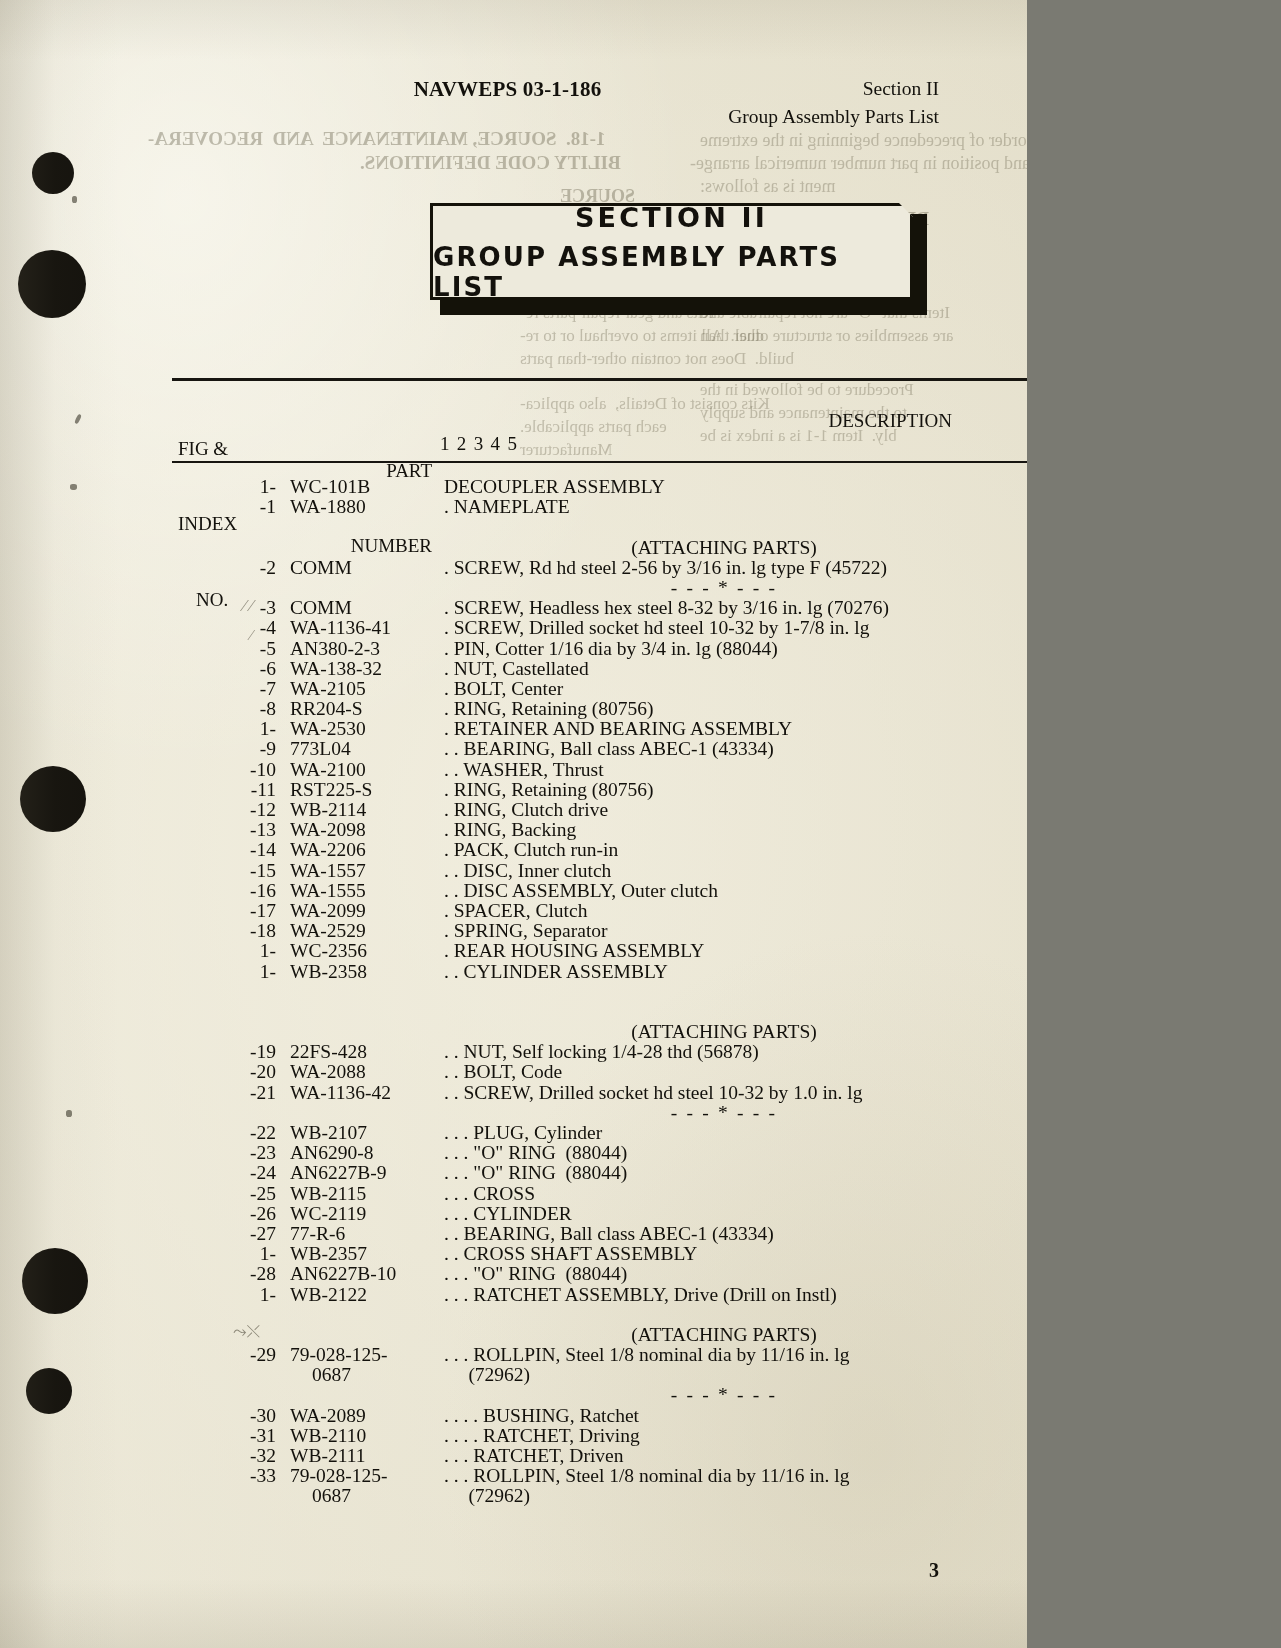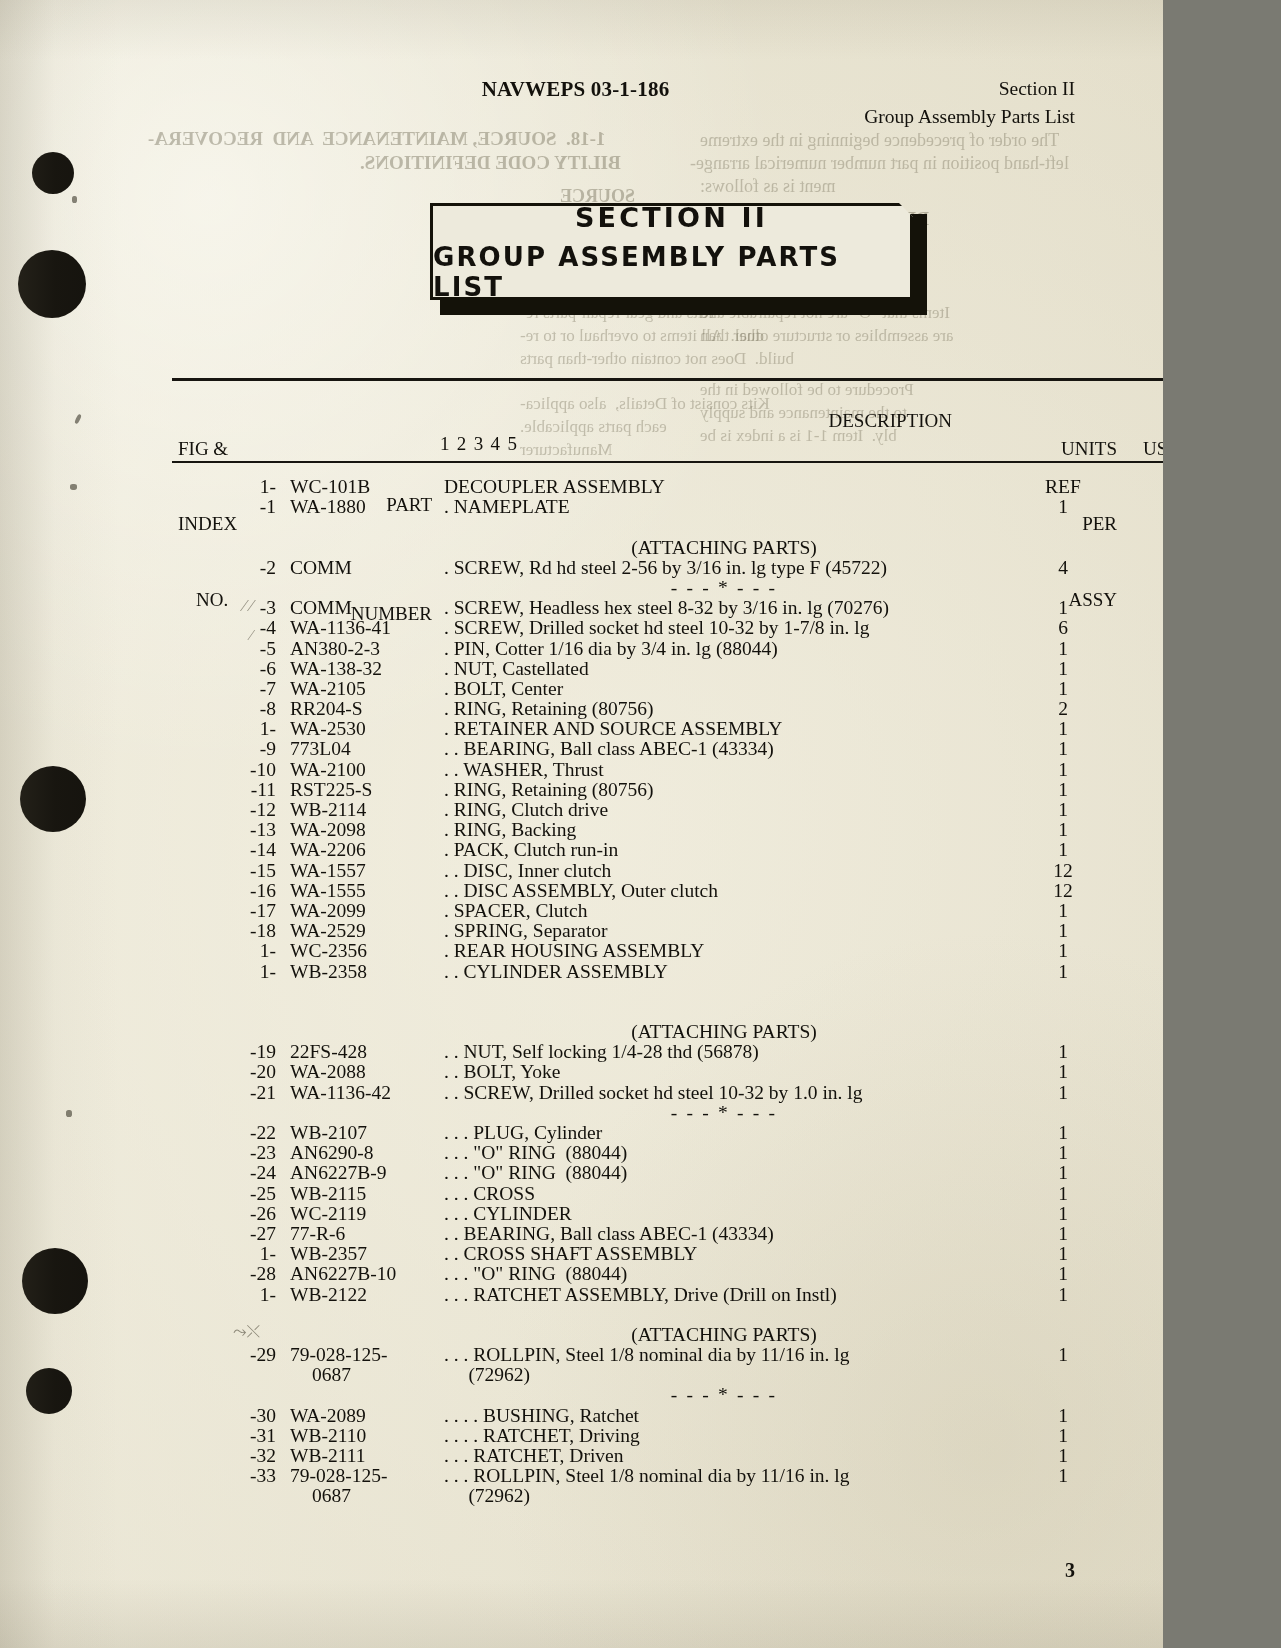--- a/index.html
+++ b/index.html
@@ -2,21 +2,21 @@
 <html><head>
 <meta charset="utf-8">
 <style>
   html, body {
     margin: 0;
     padding: 0;
     background: #7a7a72;
   }
   .page {
     position: relative;
-    width: 1163px;
+    width: 1027px;
     height: 1648px;
     background: #eeebdd;
     overflow: hidden;
     font-family: "Liberation Serif", serif;
     color: #13110c;
   }
   
   .paper-tone {
     position: absolute;
     inset: 0;
@@ -153,21 +153,21 @@
     position: absolute;
     white-space: pre;
     text-align: right;
   }
   .ch-fig   { left: 6px;   top: 5px;  width: 96px; text-align: left; }
   .ch-fig .c { display: block; }
   .ch-fig .c.i1 { padding-left: 0px; }
   .ch-fig .c.i2 { padding-left: 0px; }
   .ch-fig .c.i3 { padding-left: 18px; }
   .ch-part  { left: 110px; top: 27px; width: 150px; }
-  .ch-part .c { display: block; margin-top: 34px; }
+  .ch-part .c { display: block; }
   .ch-levels{ left: 268px; top: 50px; width: 90px; text-align: left; letter-spacing: 1.3px; }
   .ch-desc  { left: 600px; top: 27px; width: 180px; }
   .ch-units { left: 855px; top: 5px;  width: 90px; }
   .ch-units .c { display: block; }
   .ch-usable{ left: 965px; top: 5px;  width: 80px; }
   .ch-usable .c { display: block; }
 
   .rows {
     position: relative;
     padding-top: 14px;
@@ -333,38 +333,38 @@
         <div class="spacer"></div>
         <div class="row"><div class="center-note">(ATTACHING PARTS)</div></div>
         <div class="row"><div class="cell c-fig">-2</div><div class="cell c-part">COMM</div><div class="cell c-desc">. SCREW, Rd hd steel 2-56 by 3/16 in. lg type F (45722)</div><div class="cell c-qty">4</div><div class="cell c-code"></div></div>
         <div class="row"><div class="star-sep">- - - * - - -</div></div>
         <div class="row"><div class="cell c-fig">-3</div><div class="cell c-part">COMM</div><div class="cell c-desc">. SCREW, Headless hex steel 8-32 by 3/16 in. lg (70276)</div><div class="cell c-qty">1</div><div class="cell c-code"></div></div>
         <div class="row"><div class="cell c-fig">-4</div><div class="cell c-part">WA-1136-41</div><div class="cell c-desc">. SCREW, Drilled socket hd steel 10-32 by 1-7/8 in. lg</div><div class="cell c-qty">6</div><div class="cell c-code"></div></div>
         <div class="row"><div class="cell c-fig">-5</div><div class="cell c-part">AN380-2-3</div><div class="cell c-desc">. PIN, Cotter 1/16 dia by 3/4 in. lg (88044)</div><div class="cell c-qty">1</div><div class="cell c-code"></div></div>
         <div class="row"><div class="cell c-fig">-6</div><div class="cell c-part">WA-138-32</div><div class="cell c-desc">. NUT, Castellated</div><div class="cell c-qty">1</div><div class="cell c-code"></div></div>
         <div class="row"><div class="cell c-fig">-7</div><div class="cell c-part">WA-2105</div><div class="cell c-desc">. BOLT, Center</div><div class="cell c-qty">1</div><div class="cell c-code"></div></div>
         <div class="row"><div class="cell c-fig">-8</div><div class="cell c-part">RR204-S</div><div class="cell c-desc">. RING, Retaining (80756)</div><div class="cell c-qty">2</div><div class="cell c-code"></div></div>
-        <div class="row"><div class="cell c-fig">1-</div><div class="cell c-part">WA-2530</div><div class="cell c-desc">. RETAINER AND SOURCE ASSEMBLY</div><div class="cell c-qty">1</div><div class="cell c-code"></div></div>
+        <div class="row"><div class="cell c-fig">1-</div><div class="cell c-part">WA-2530</div><div class="cell c-desc">. RETAINER AND BEARING ASSEMBLY</div><div class="cell c-qty">1</div><div class="cell c-code"></div></div>
         <div class="row"><div class="cell c-fig">-9</div><div class="cell c-part">773L04</div><div class="cell c-desc">. . BEARING, Ball class ABEC-1 (43334)</div><div class="cell c-qty">1</div><div class="cell c-code"></div></div>
         <div class="row"><div class="cell c-fig">-10</div><div class="cell c-part">WA-2100</div><div class="cell c-desc">. . WASHER, Thrust</div><div class="cell c-qty">1</div><div class="cell c-code"></div></div>
         <div class="row"><div class="cell c-fig">-11</div><div class="cell c-part">RST225-S</div><div class="cell c-desc">. RING, Retaining (80756)</div><div class="cell c-qty">1</div><div class="cell c-code"></div></div>
         <div class="row"><div class="cell c-fig">-12</div><div class="cell c-part">WB-2114</div><div class="cell c-desc">. RING, Clutch drive</div><div class="cell c-qty">1</div><div class="cell c-code"></div></div>
         <div class="row"><div class="cell c-fig">-13</div><div class="cell c-part">WA-2098</div><div class="cell c-desc">. RING, Backing</div><div class="cell c-qty">1</div><div class="cell c-code"></div></div>
         <div class="row"><div class="cell c-fig">-14</div><div class="cell c-part">WA-2206</div><div class="cell c-desc">. PACK, Clutch run-in</div><div class="cell c-qty">1</div><div class="cell c-code"></div></div>
         <div class="row"><div class="cell c-fig">-15</div><div class="cell c-part">WA-1557</div><div class="cell c-desc">. . DISC, Inner clutch</div><div class="cell c-qty">12</div><div class="cell c-code"></div></div>
         <div class="row"><div class="cell c-fig">-16</div><div class="cell c-part">WA-1555</div><div class="cell c-desc">. . DISC ASSEMBLY, Outer clutch</div><div class="cell c-qty">12</div><div class="cell c-code"></div></div>
         <div class="row"><div class="cell c-fig">-17</div><div class="cell c-part">WA-2099</div><div class="cell c-desc">. SPACER, Clutch</div><div class="cell c-qty">1</div><div class="cell c-code"></div></div>
         <div class="row"><div class="cell c-fig">-18</div><div class="cell c-part">WA-2529</div><div class="cell c-desc">. SPRING, Separator</div><div class="cell c-qty">1</div><div class="cell c-code"></div></div>
         <div class="row"><div class="cell c-fig">1-</div><div class="cell c-part">WC-2356</div><div class="cell c-desc">. REAR HOUSING ASSEMBLY</div><div class="cell c-qty">1</div><div class="cell c-code"></div></div>
         <div class="row"><div class="cell c-fig">1-</div><div class="cell c-part">WB-2358</div><div class="cell c-desc">. . CYLINDER ASSEMBLY</div><div class="cell c-qty">1</div><div class="cell c-code"></div></div>
         <div class="spacer"></div>
         <div class="spacer"></div>
         <div class="row"><div class="center-note">(ATTACHING PARTS)</div></div>
         <div class="row"><div class="cell c-fig">-19</div><div class="cell c-part">22FS-428</div><div class="cell c-desc">. . NUT, Self locking 1/4-28 thd (56878)</div><div class="cell c-qty">1</div><div class="cell c-code"></div></div>
-        <div class="row"><div class="cell c-fig">-20</div><div class="cell c-part">WA-2088</div><div class="cell c-desc">. . BOLT, Yoke</div><div class="cell c-qty">1</div><div class="cell c-code"></div></div>
+        <div class="row"><div class="cell c-fig">-20</div><div class="cell c-part">WA-2088</div><div class="cell c-desc">. . BOLT, Code</div><div class="cell c-qty">1</div><div class="cell c-code"></div></div>
         <div class="row"><div class="cell c-fig">-21</div><div class="cell c-part">WA-1136-42</div><div class="cell c-desc">. . SCREW, Drilled socket hd steel 10-32 by 1.0 in. lg</div><div class="cell c-qty">1</div><div class="cell c-code"></div></div>
         <div class="row"><div class="star-sep">- - - * - - -</div></div>
         <div class="row"><div class="cell c-fig">-22</div><div class="cell c-part">WB-2107</div><div class="cell c-desc">. . . PLUG, Cylinder</div><div class="cell c-qty">1</div><div class="cell c-code"></div></div>
         <div class="row"><div class="cell c-fig">-23</div><div class="cell c-part">AN6290-8</div><div class="cell c-desc">. . . "O" RING  (88044)</div><div class="cell c-qty">1</div><div class="cell c-code"></div></div>
         <div class="row"><div class="cell c-fig">-24</div><div class="cell c-part">AN6227B-9</div><div class="cell c-desc">. . . "O" RING  (88044)</div><div class="cell c-qty">1</div><div class="cell c-code"></div></div>
         <div class="row"><div class="cell c-fig">-25</div><div class="cell c-part">WB-2115</div><div class="cell c-desc">. . . CROSS</div><div class="cell c-qty">1</div><div class="cell c-code"></div></div>
         <div class="row"><div class="cell c-fig">-26</div><div class="cell c-part">WC-2119</div><div class="cell c-desc">. . . CYLINDER</div><div class="cell c-qty">1</div><div class="cell c-code"></div></div>
         <div class="row"><div class="cell c-fig">-27</div><div class="cell c-part">77-R-6</div><div class="cell c-desc">. . BEARING, Ball class ABEC-1 (43334)</div><div class="cell c-qty">1</div><div class="cell c-code"></div></div>
         <div class="row"><div class="cell c-fig">1-</div><div class="cell c-part">WB-2357</div><div class="cell c-desc">. . CROSS SHAFT ASSEMBLY</div><div class="cell c-qty">1</div><div class="cell c-code"></div></div>
         <div class="row"><div class="cell c-fig">-28</div><div class="cell c-part">AN6227B-10</div><div class="cell c-desc">. . . "O" RING  (88044)</div><div class="cell c-qty">1</div><div class="cell c-code"></div></div>

